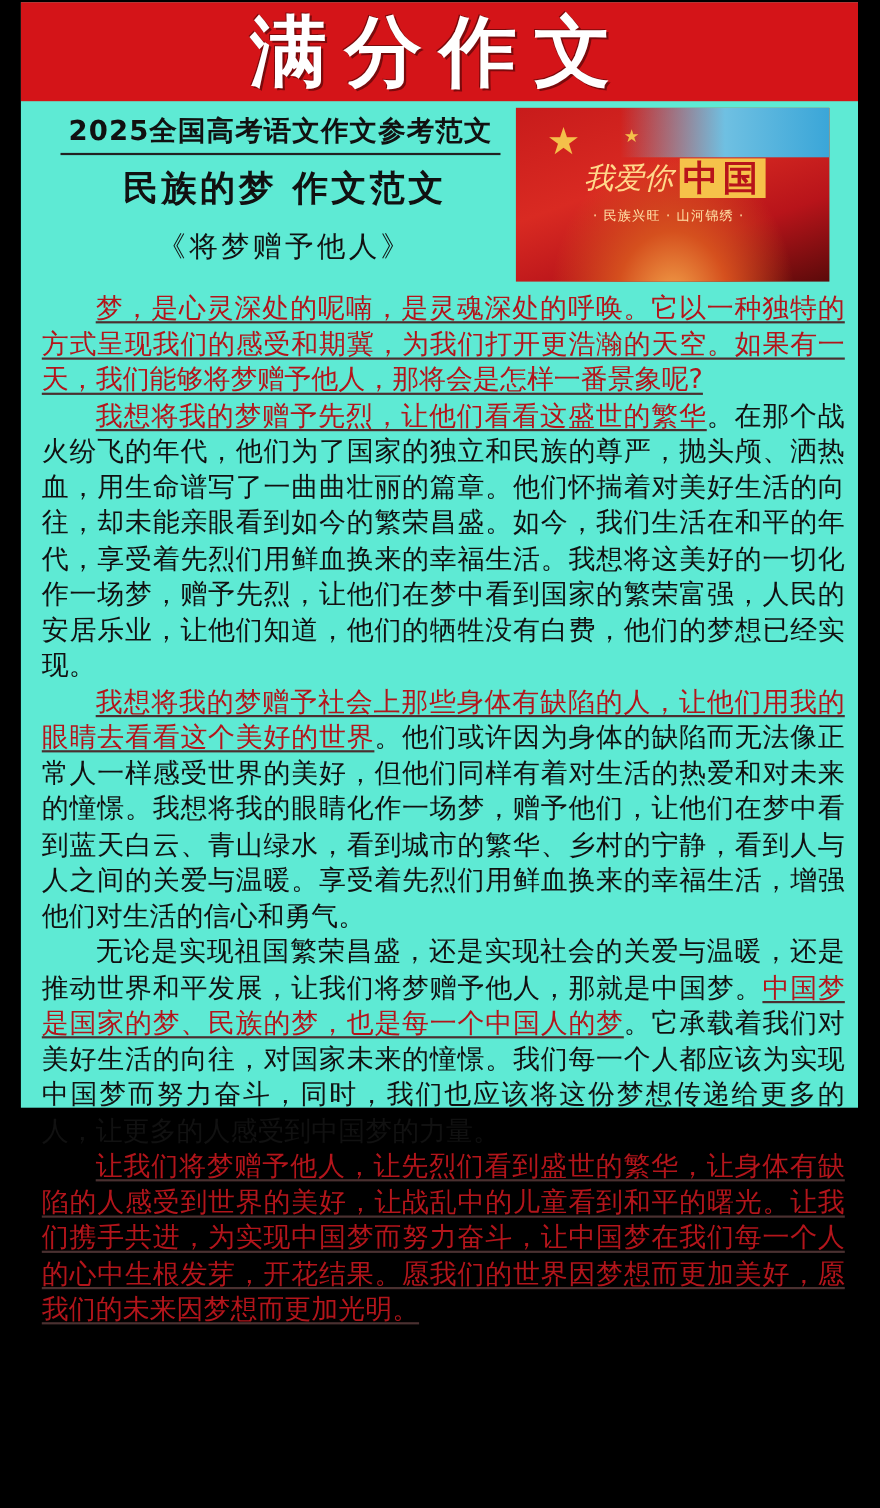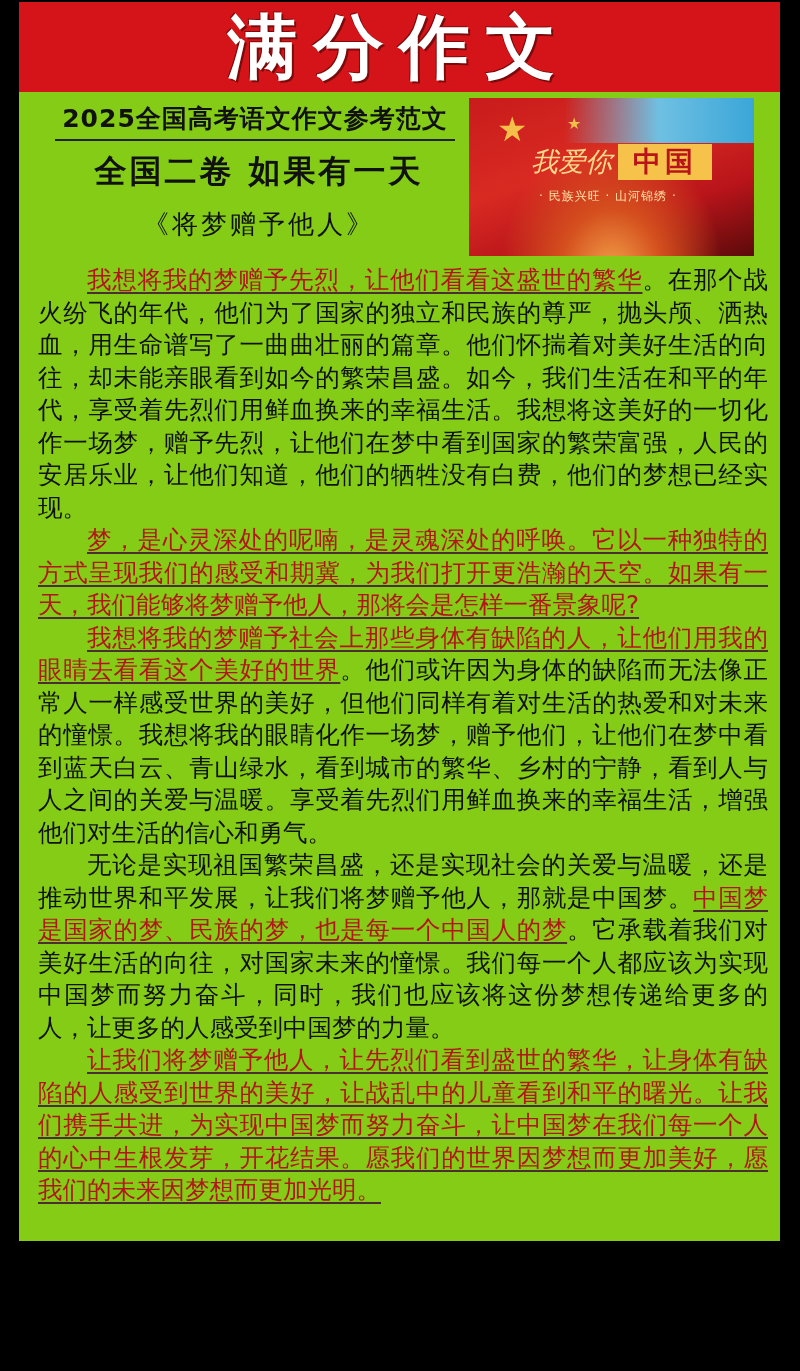--- a/index.html
+++ b/index.html
@@ -2,22 +2,22 @@
 <html><head>
   <meta charset="utf-8">
   <style>
     html, body { margin: 0; padding: 0; }
     body {
       width: 800px; height: 1371px; background: #000;
       position: relative; overflow: hidden;
       font-family: "DejaVu Sans", sans-serif;
     }
     .page {
-      position: absolute; left: 19px; top: 2px; width: 761px; height: 1239px;
-      background: #84cc16;
+      position: absolute; left: 19px; top: 2px; width: 761px; height: 1005px;
+      background: #5eead4;
     }
     .header-bar {
       position: absolute; left: 0; top: 0; width: 761px; height: 90px;
       background: #d41418;
       display: flex; align-items: center; justify-content: center;
     }
     .header-title {
       color: #fff; font-size: 70px; font-weight: bold; letter-spacing: 16px;
       text-shadow: 2px 2px 0 #7a0a0c, -1px -1px 0 #7a0a0c;
       line-height: 1;
@@ -53,22 +53,22 @@
       position: absolute; left: 98px; top: 18px; color: #f4c04a; font-size: 16px; line-height: 1;
     }
     .banner .main-text {
       position: absolute; left: 62px; top: 46px; display: flex; align-items: center;
     }
     .banner .script {
       color: #ffd88a; font-family: "DejaVu Serif", serif; font-size: 27px; font-style: italic;
       margin-right: 6px;
     }
     .banner .zhongguo {
-      color: #b8141a; background: #f6c24a; font-size: 28px; font-weight: bold;
-      padding: 0 15px; letter-spacing: 4px; line-height: 36px;
+      color: #b8141a; background: #f6c24a; font-size: 32px; font-weight: bold;
+      padding: 0 3px; letter-spacing: 4px; line-height: 36px;
     }
     .banner .slogan {
       position: absolute; left: 70px; top: 90px; color: #ffe1a6; font-size: 12px; letter-spacing: 1px;
     }
     .essay {
       position: absolute; left: 19px; top: 262px; width: 730px;
       font-size: 24.5px; line-height: 32.5px; color: #111; text-align: justify;
     }
     .essay p { margin: 0; text-indent: 2em; }
     .hl {
@@ -79,40 +79,40 @@
   </style>
 </head>
 <body>
 
 <div class="page">
   <div class="header-bar">
     <div class="header-title">满分作文</div>
   </div>
 
   <div class="subtitle">2025全国高考语文作文参考范文</div>
-  <div class="paper-title">全国二卷  如果有一天</div>
+  <div class="paper-title">民族的梦  作文范文</div>
   <div class="essay-title">《将梦赠予他人》</div>
 
   <div class="banner">
     <div class="sky"></div>
     <span class="star">★</span>
     <span class="star2">★</span>
     <div class="main-text">
       <span class="script">我爱你</span>
       <span class="zhongguo">中国</span>
     </div>
     <div class="slogan">· 民族兴旺 · 山河锦绣 ·</div>
   </div>
 
   <div class="essay">
     <p>
-      <span class="hl">我想将我的梦赠予先烈，让他们看看这盛世的繁华</span><span>。在那个战火纷飞的年代，他们为了国家的独立和民族的尊严，抛头颅、洒热血，用生命谱写了一曲曲壮丽的篇章。他们怀揣着对美好生活的向往，却未能亲眼看到如今的繁荣昌盛。如今，我们生活在和平的年代，享受着先烈们用鲜血换来的幸福生活。我想将这美好的一切化作一场梦，赠予先烈，让他们在梦中看到国家的繁荣富强，人民的安居乐业，让他们知道，他们的牺牲没有白费，他们的梦想已经实现。</span>
+      <span class="hl">梦，是心灵深处的呢喃，是灵魂深处的呼唤。它以一种独特的方式呈现我们的感受和期冀，为我们打开更浩瀚的天空。如果有一天，我们能够将梦赠予他人，那将会是怎样一番景象呢?</span>
     </p>
     <p>
-      <span class="hl">梦，是心灵深处的呢喃，是灵魂深处的呼唤。它以一种独特的方式呈现我们的感受和期冀，为我们打开更浩瀚的天空。如果有一天，我们能够将梦赠予他人，那将会是怎样一番景象呢?</span>
+      <span class="hl">我想将我的梦赠予先烈，让他们看看这盛世的繁华</span><span>。在那个战火纷飞的年代，他们为了国家的独立和民族的尊严，抛头颅、洒热血，用生命谱写了一曲曲壮丽的篇章。他们怀揣着对美好生活的向往，却未能亲眼看到如今的繁荣昌盛。如今，我们生活在和平的年代，享受着先烈们用鲜血换来的幸福生活。我想将这美好的一切化作一场梦，赠予先烈，让他们在梦中看到国家的繁荣富强，人民的安居乐业，让他们知道，他们的牺牲没有白费，他们的梦想已经实现。</span>
     </p>
     <p>
       <span class="hl">我想将我的梦赠予社会上那些身体有缺陷的人，让他们用我的眼睛去看看这个美好的世界</span><span>。他们或许因为身体的缺陷而无法像正常人一样感受世界的美好，但他们同样有着对生活的热爱和对未来的憧憬。我想将我的眼睛化作一场梦，赠予他们，让他们在梦中看到蓝天白云、青山绿水，看到城市的繁华、乡村的宁静，看到人与人之间的关爱与温暖。享受着先烈们用鲜血换来的幸福生活，增强他们对生活的信心和勇气。</span>
     </p>
     <p>
       <span>无论是实现祖国繁荣昌盛，还是实现社会的关爱与温暖，还是推动世界和平发展，让我们将梦赠予他人，那就是中国梦。</span><span class="hl">中国梦是国家的梦、民族的梦，也是每一个中国人的梦</span><span>。它承载着我们对美好生活的向往，对国家未来的憧憬。我们每一个人都应该为实现中国梦而努力奋斗，同时，我们也应该将这份梦想传递给更多的人，让更多的人感受到中国梦的力量。</span>
     </p>
     <p>
       <span class="hl">让我们将梦赠予他人，让先烈们看到盛世的繁华，让身体有缺陷的人感受到世界的美好，让战乱中的儿童看到和平的曙光。让我们携手共进，为实现中国梦而努力奋斗，让中国梦在我们每一个人的心中生根发芽，开花结果。愿我们的世界因梦想而更加美好，愿我们的未来因梦想而更加光明。</span>
     </p>

